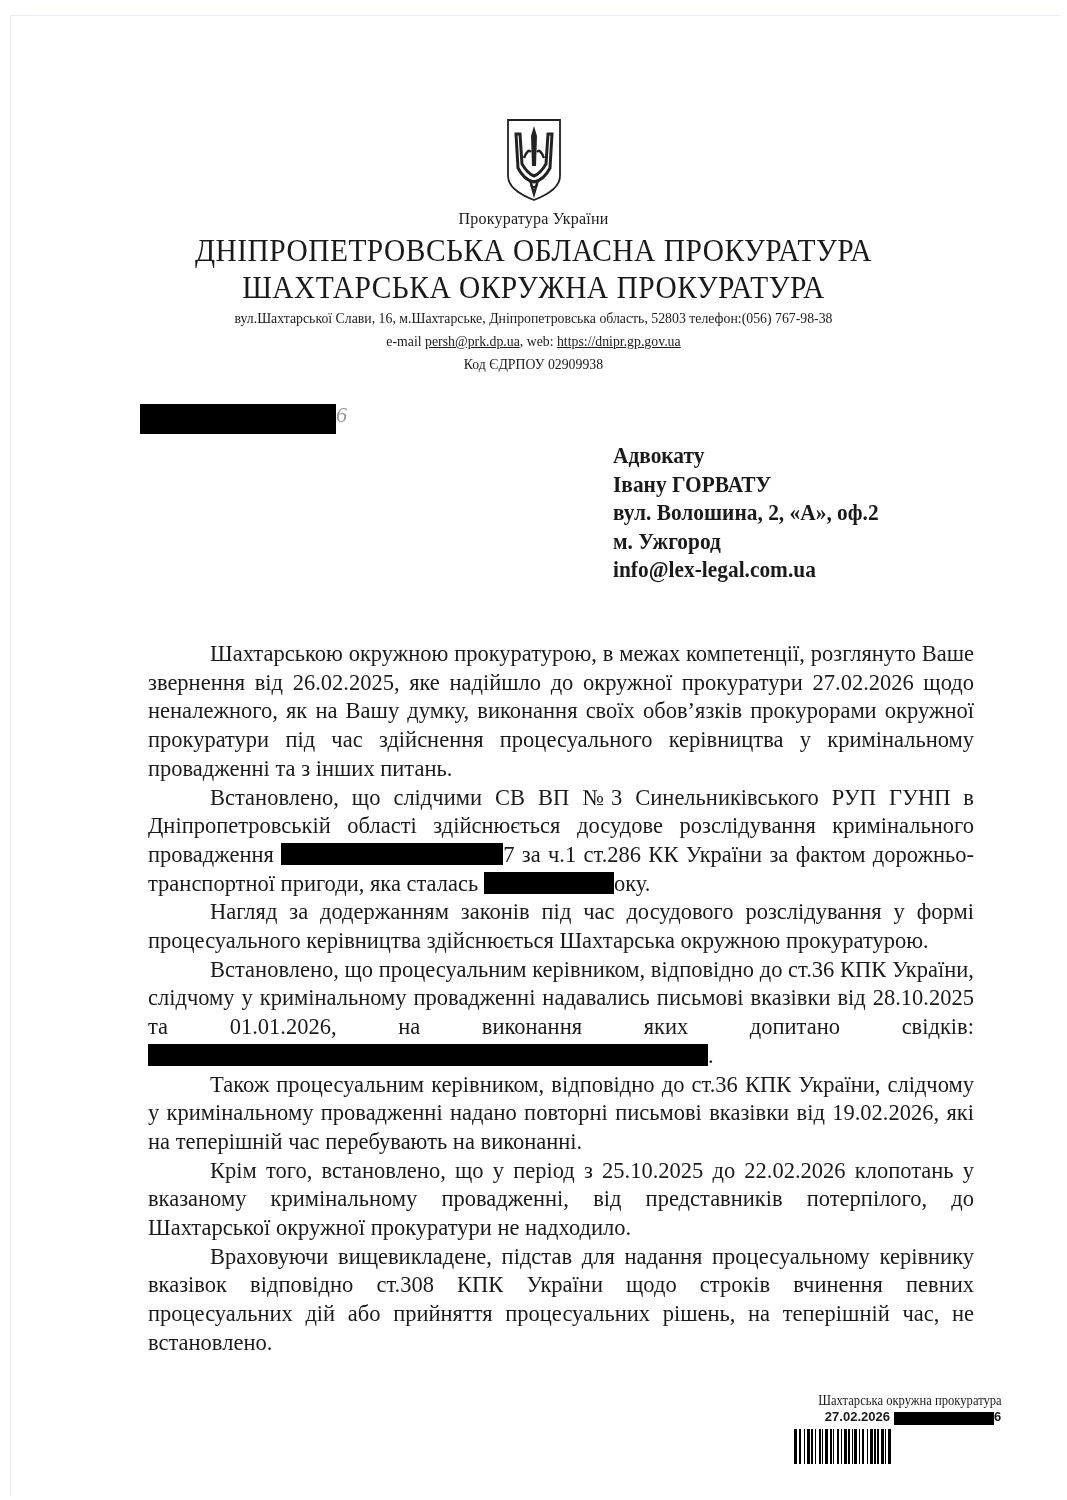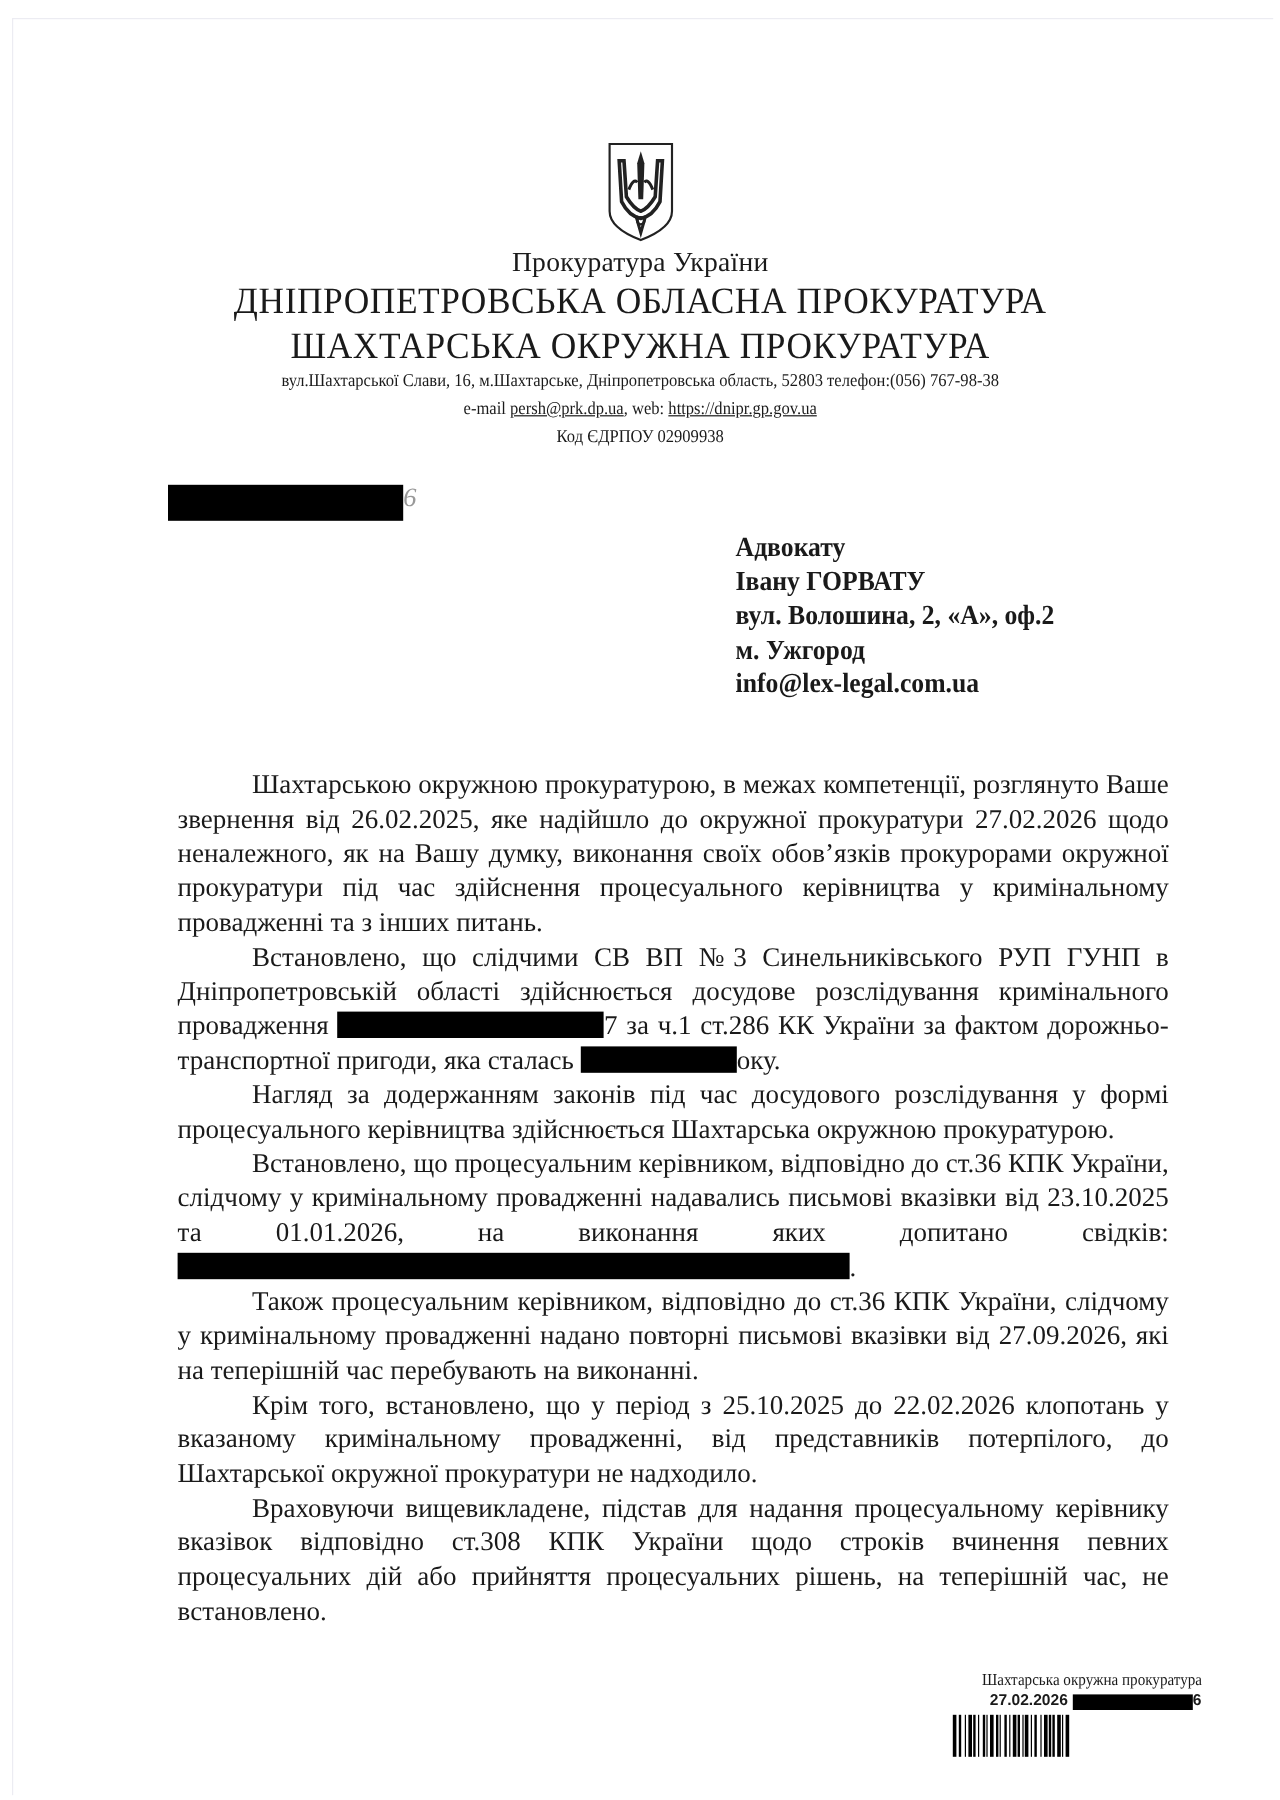--- a/index.html
+++ b/index.html
@@ -32,21 +32,21 @@
       width: 1067px;
       text-align: center;
     }
     .coat {
       display: block;
       margin: 0 auto;
       width: 60px;
       height: 84px;
     }
     .h-small {
-      font-size: 23px;
+      font-size: 16px;
       margin-top: 4px;
       line-height: 26px;
       letter-spacing: 0.2px;
     }
     .h-big {
       font-size: 31px;
       line-height: 37px;
       letter-spacing: 0.5px;
       transform: scaleX(0.95);
     }
@@ -181,22 +181,22 @@
   <div>Івану ГОРВАТУ</div>
   <div>вул. Волошина, 2, «А», оф.2</div>
   <div>м. Ужгород</div>
   <div>info@lex-legal.com.ua</div>
 </div>
 
 <div class="body-text">
   <p>Шахтарською окружною прокуратурою, в межах компетенції, розглянуто Ваше звернення від 26.02.2025, яке надійшло до окружної прокуратури 27.02.2026 щодо неналежного, як на Вашу думку, виконання своїх обов’язків прокурорами окружної прокуратури під час здійснення процесуального керівництва у кримінальному провадженні та з інших питань.</p>
   <p><span>Встановлено, що слідчими СВ ВП №3 Синельниківського РУП ГУНП в Дніпропетровській області здійснюється досудове розслідування кримінального провадження </span><span class="redact-inline" style="width:222px"></span><span>7 за ч.1 ст.286 КК України за фактом дорожньо-транспортної пригоди, яка сталась </span><span class="redact-inline" style="width:130px"></span><span>оку.</span></p>
   <p>Нагляд за додержанням законів під час досудового розслідування у формі процесуального керівництва здійснюється Шахтарська окружною прокуратурою.</p>
-  <p><span>Встановлено, що процесуальним керівником, відповідно до ст.36 КПК України, слідчому у кримінальному провадженні надавались письмові вказівки від 23.10.2025 та 01.01.2026, на виконання яких допитано свідків: </span><span class="redact-inline" style="width:560px"></span><span>.</span></p>
-  <p>Також процесуальним керівником, відповідно до ст.36 КПК України, слідчому у кримінальному провадженні надано повторні письмові вказівки від 27.09.2026, які на теперішній час перебувають на виконанні.</p>
+  <p><span>Встановлено, що процесуальним керівником, відповідно до ст.36 КПК України, слідчому у кримінальному провадженні надавались письмові вказівки від 28.10.2025 та 01.01.2026, на виконання яких допитано свідків: </span><span class="redact-inline" style="width:560px"></span><span>.</span></p>
+  <p>Також процесуальним керівником, відповідно до ст.36 КПК України, слідчому у кримінальному провадженні надано повторні письмові вказівки від 19.02.2026, які на теперішній час перебувають на виконанні.</p>
   <p>Крім того, встановлено, що у період з 25.10.2025 до 22.02.2026 клопотань у вказаному кримінальному провадженні, від представників потерпілого, до Шахтарської окружної прокуратури не надходило.</p>
   <p>Враховуючи вищевикладене, підстав для надання процесуальному керівнику вказівок відповідно ст.308 КПК України щодо строків вчинення певних процесуальних дій або прийняття процесуальних рішень, на теперішній час, не встановлено.</p>
 </div>
 
 <div class="stamp">
   <div class="stamp-org">Шахтарська окружна прокуратура</div>
   <div class="stamp-line">
     <span>27.02.2026</span>
     <span class="redact"></span>
     <span style="margin-left:-4px">6</span>

